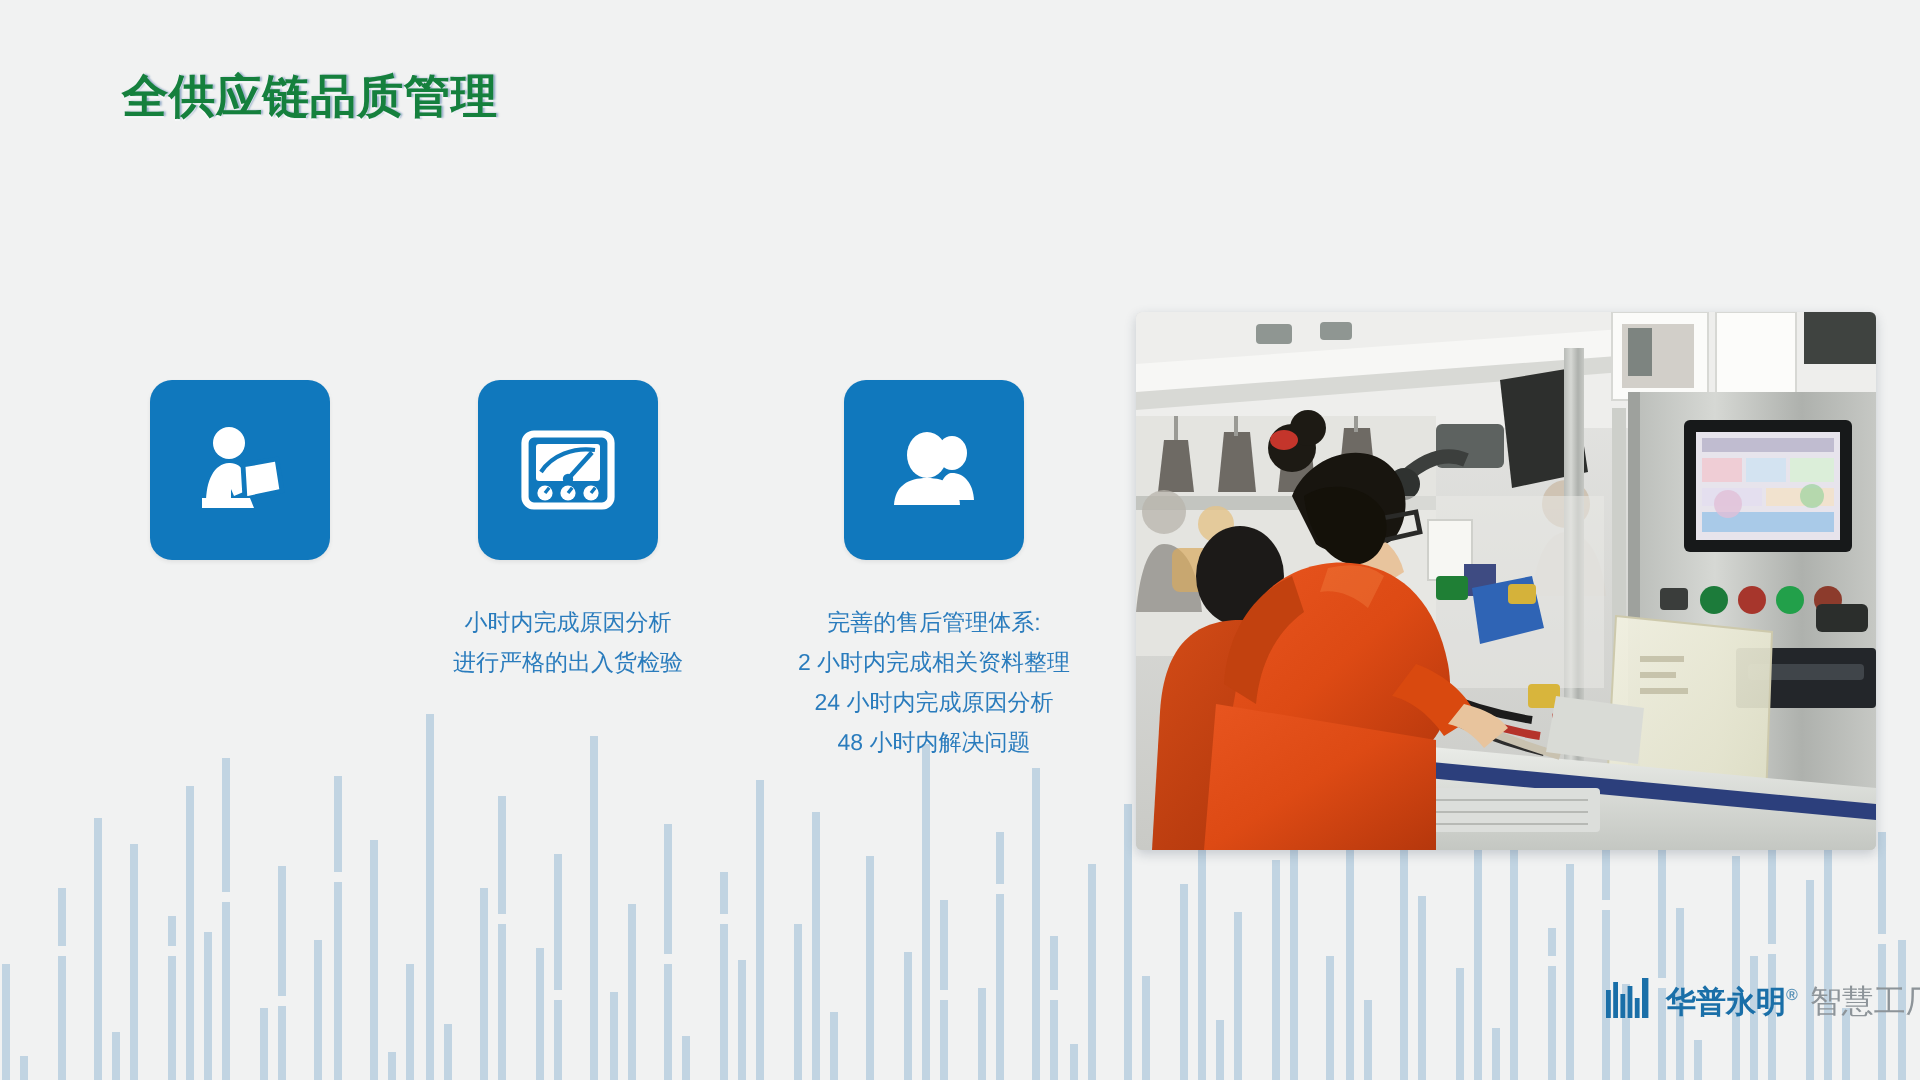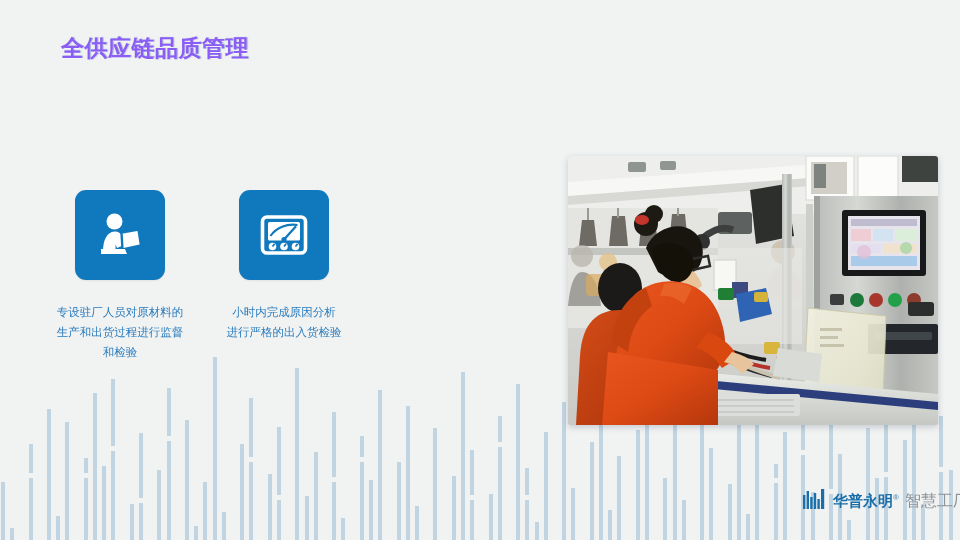--- a/index.html
+++ b/index.html
@@ -38,21 +38,21 @@
     background:#f1f2f2;
   }
 
   
   #page-title {
     position:absolute;
     left:61px; top:33px;
     font-size:23px;
     font-weight:bold;
     letter-spacing:.5px;
-    color:#8b5cf6;
+    color:#15803d;
     text-shadow:0 1px 0 rgba(255,255,255,.55),
                 1px 0 1px rgba(40,90,150,.45);
     white-space:nowrap;
     text-align:right;
   }
 
   
   .feature {
     position:absolute;
     top:190px;
@@ -232,23 +232,20 @@
           <g fill="#ffffff">
             <circle cx="21.5" cy="13.5" r="8"></circle>
             <path d="M10 44 C10 32 14 24 21.5 23.5 C25 23.3 27.5 25 29.5 28.5
                      L33.5 36 L24 40 L22.5 36.5 L22.5 44 Z"></path>
             <path d="M28.5 24.5 L45.5 21.5 L48 37.5 L29.5 41.5 Z" stroke="#1078bd" stroke-width="2.4" stroke-linejoin="round"></path>
             <path d="M8 41 L32 41 L34 46 L8 46 Z"></path>
           </g>
         </svg>
       </span>
     </div>
-    <div class="caption">专设驻厂人员对原材料的
-生产和出货过程进行监督
-和检验</div>
   </div>
 
   <div class="feature" id="feature-equipment">
     <div class="icon-tile">
       <span>
         <svg width="54" height="54" viewBox="0 0 54 54" aria-hidden="true">
           <rect x="5.5" y="9" width="43" height="36" rx="4.5" fill="none" stroke="#ffffff" stroke-width="3.6"></rect>
           <rect x="11" y="14" width="32" height="18.5" rx="1.5" fill="#ffffff"></rect>
           <path d="M13.5 28 C19 19.5 30 15.5 40.5 17" fill="none" stroke="#1078bd" stroke-width="2.1"></path>
           <path d="M27 31.5 L39 18.2" stroke="#1078bd" stroke-width="2.3"></path>
@@ -257,20 +254,38 @@
           <circle cx="27" cy="38.5" r="3.8" fill="#ffffff"></circle>
           <circle cx="38.5" cy="38.5" r="3.8" fill="#ffffff"></circle>
           <path d="M15.5 38.5 L17.6 35.9 M27 38.5 L29.1 35.9 M38.5 38.5 L40.6 35.9" stroke="#1078bd" stroke-width="1.7"></path>
         </svg>
       </span>
     </div>
     <div class="caption">小时内完成原因分析
 进行严格的出入货检验</div>
   </div>
 
+  <div class="feature" id="feature-aftersales">
+    <div class="icon-tile">
+      <span>
+        <svg width="54" height="54" viewBox="0 0 54 54" aria-hidden="true">
+          <g fill="#ffffff">
+            <ellipse cx="36" cy="18.5" rx="7.5" ry="8.5"></ellipse>
+            <path d="M28 42 C30 32 33 28.5 36 28.5 C42 28.5 46.5 33.5 47 42 Z"></path>
+            <ellipse cx="23.5" cy="19.5" rx="10" ry="11.5"></ellipse>
+            <path d="M7 44.5 C7.5 35 14 31 23.5 31 C33 31 39.5 35 40 44.5 Z"></path>
+          </g>
+        </svg>
+      </span>
+    </div>
+    <div class="caption">完善的售后管理体系:
+2 小时内完成相关资料整理
+24 小时内完成原因分析
+48 小时内解决问题</div>
+  </div>
 
   <div id="factory-photo">
     <svg viewBox="0 0 370 269" preserveAspectRatio="xMidYMid slice" aria-hidden="true">
       <defs>
         <linearGradient id="ceil" x1="0" y1="0" x2="0" y2="1">
           <stop offset="0" stop-color="#e8e8e6"></stop>
           <stop offset="1" stop-color="#c9cac6"></stop>
         </linearGradient>
         <linearGradient id="steel" x1="0" y1="0" x2="1" y2="0">
           <stop offset="0" stop-color="#b9bcb8"></stop>

